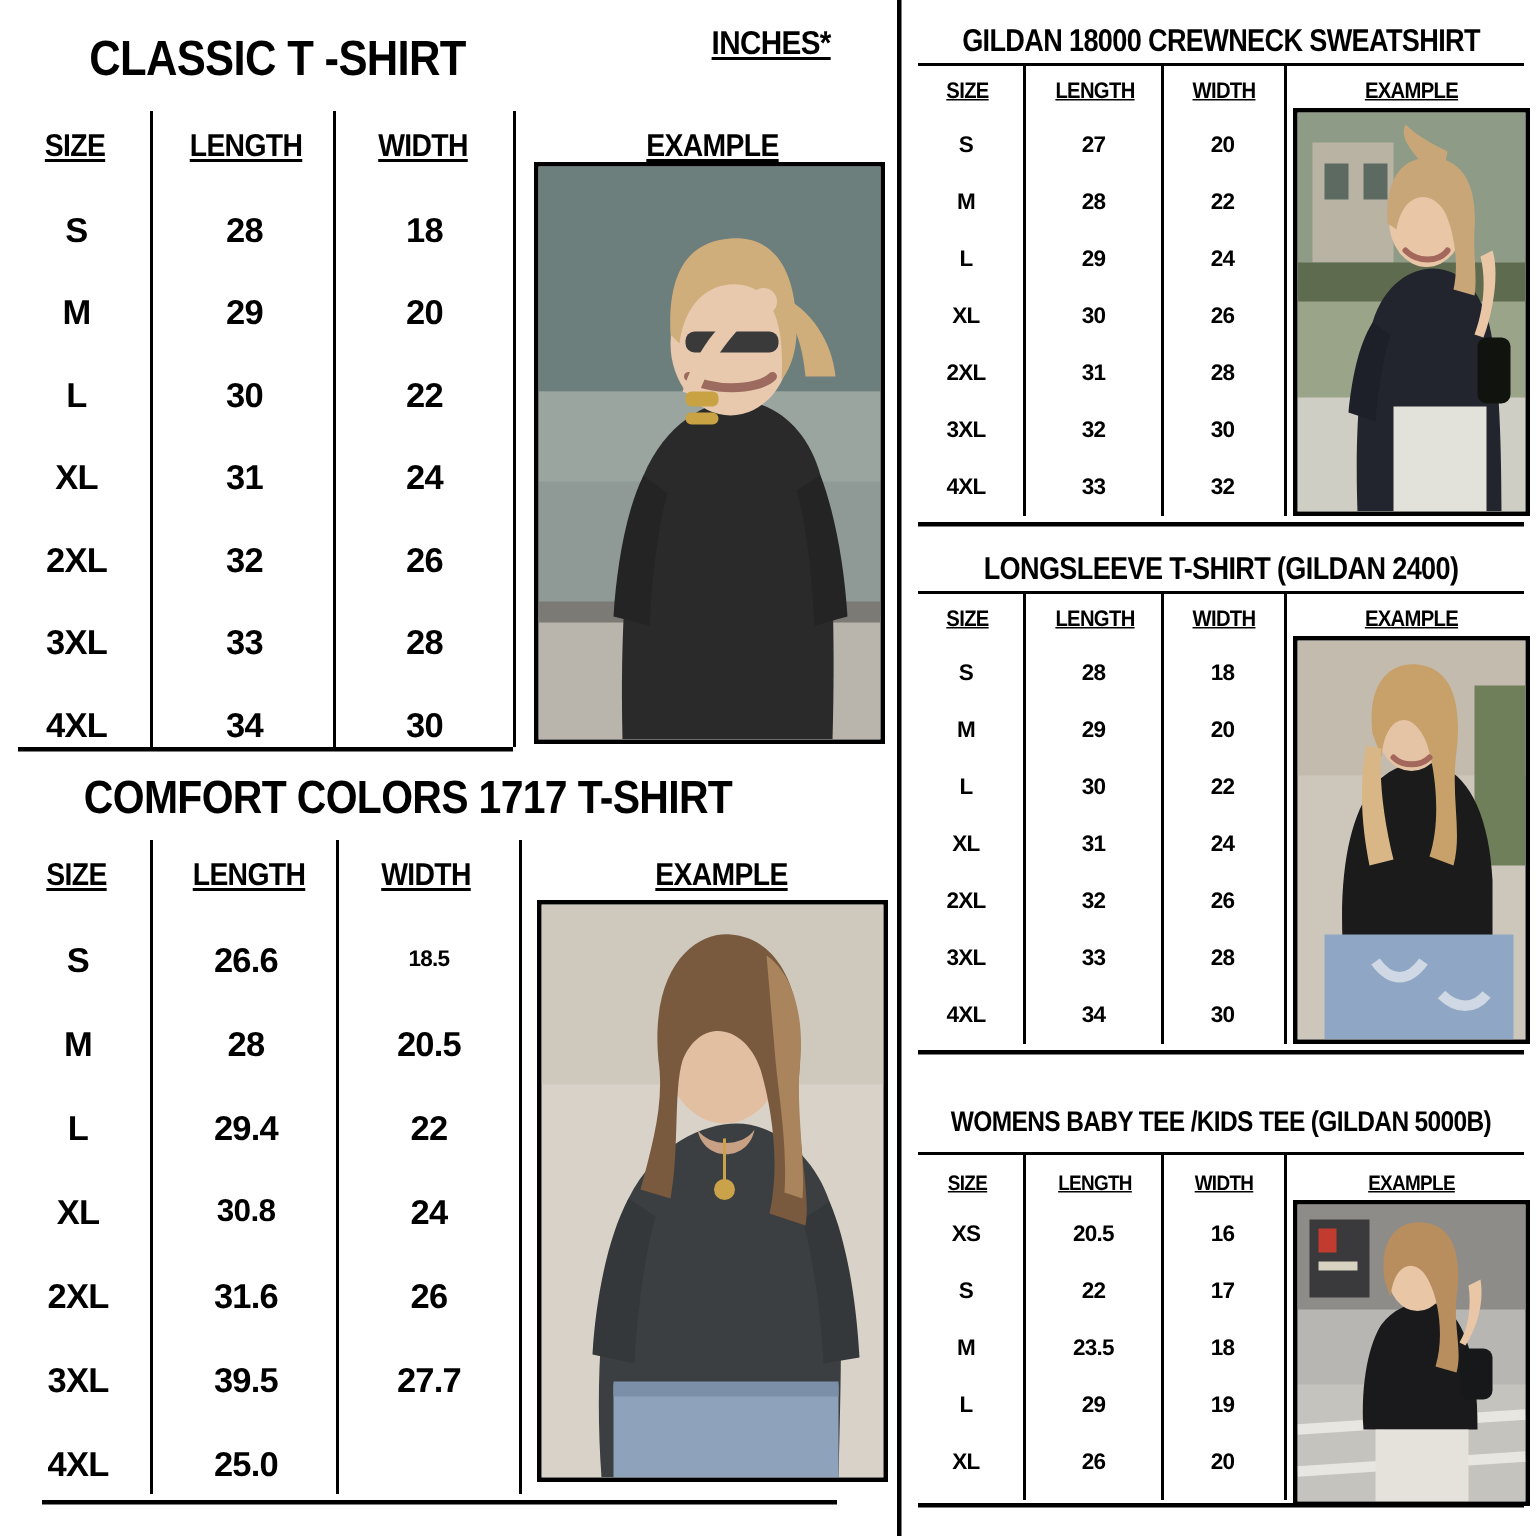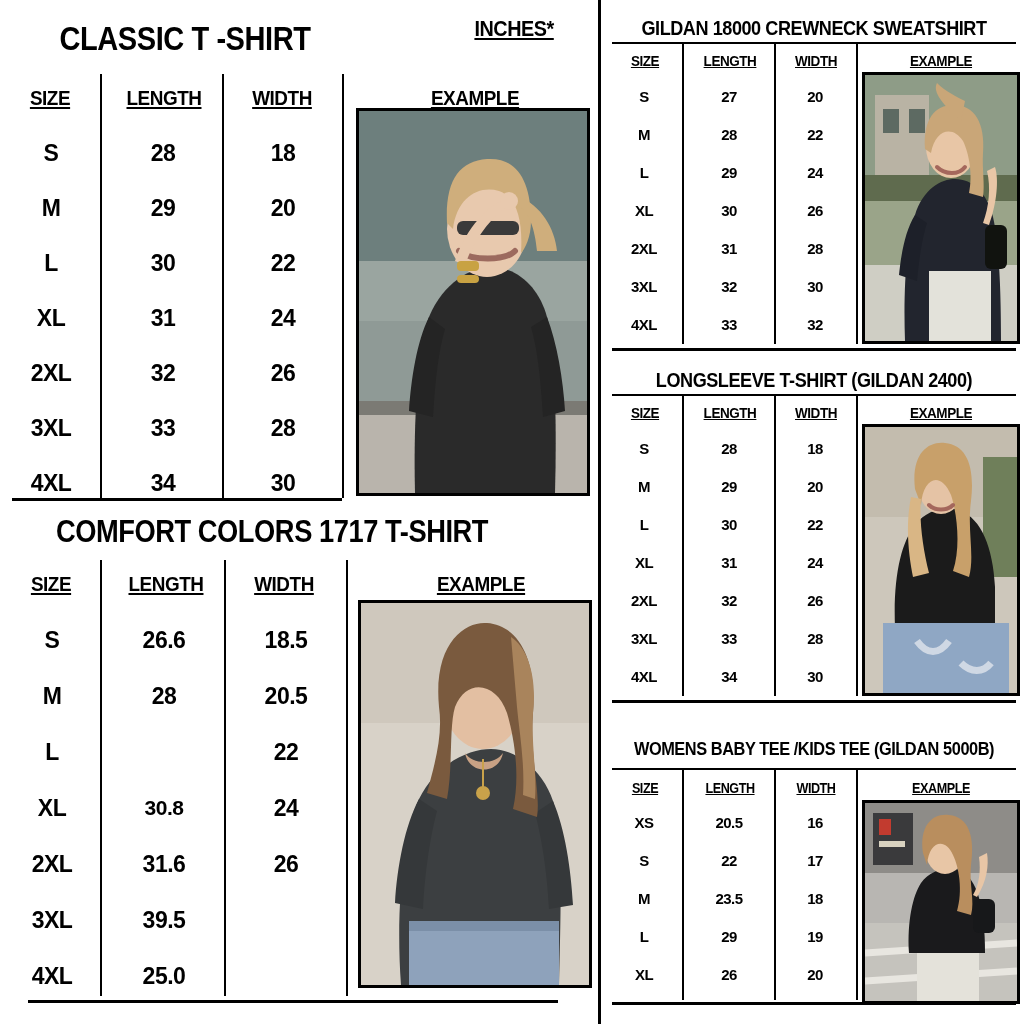--- a/index.html
+++ b/index.html
@@ -226,44 +226,46 @@
 
     <div class="vline" style="left:100px; top:560px; height:436px;"></div>
     <div class="vline" style="left:224px; top:560px; height:436px;"></div>
     <div class="vline" style="left:346px; top:560px; height:436px;"></div>
     <div class="hline" style="left:28px; top:1000px; width:530px;"></div>
 
     <div id="comfort-rows">
         <div style="position: absolute; left: 0px; top: 612px; width: 100%; height: 56px;">
           <div class="cell cond" style="position: absolute; left: 14px; top: 0px; width: 76px; font-size: 23px; line-height: 56px;">S</div>
           <div class="cell cond" style="position: absolute; left: 110px; top: 0px; width: 108px; font-size: 23px; line-height: 56px;">26.6</div>
-          <div class="cell cond" style="position: absolute; left: 232px; top: 0px; width: 108px; font-size: 23px; line-height: 56px; text-align: center;">18.5</div>
+          <div class="cell cond" style="position: absolute; left: 232px; top: 0px; width: 108px; font-size: 15px; line-height: 56px; text-align: center;">18.5</div>
         </div>
         <div style="position: absolute; left: 0px; top: 668px; width: 100%; height: 56px;">
           <div class="cell cond" style="position: absolute; left: 14px; top: 0px; width: 76px; font-size: 23px; line-height: 56px;">M</div>
           <div class="cell cond" style="position: absolute; left: 110px; top: 0px; width: 108px; font-size: 23px; line-height: 56px;">28</div>
           <div class="cell cond" style="position: absolute; left: 232px; top: 0px; width: 108px; font-size: 23px; line-height: 56px;">20.5</div>
         </div>
         <div style="position: absolute; left: 0px; top: 724px; width: 100%; height: 56px;">
           <div class="cell cond" style="position: absolute; left: 14px; top: 0px; width: 76px; font-size: 23px; line-height: 56px;">L</div>
+          <div class="cell cond" style="position: absolute; left: 110px; top: 0px; width: 108px; font-size: 23px; line-height: 56px;">29.4</div>
           <div class="cell cond" style="position: absolute; left: 232px; top: 0px; width: 108px; font-size: 23px; line-height: 56px;">22</div>
         </div>
         <div style="position: absolute; left: 0px; top: 780px; width: 100%; height: 56px;">
           <div class="cell cond" style="position: absolute; left: 14px; top: 0px; width: 76px; font-size: 23px; line-height: 56px;">XL</div>
           <div class="cell cond" style="position: absolute; left: 110px; top: 0px; width: 108px; font-size: 21px; line-height: 56px;">30.8</div>
           <div class="cell cond" style="position: absolute; left: 232px; top: 0px; width: 108px; font-size: 23px; line-height: 56px;">24</div>
         </div>
         <div style="position: absolute; left: 0px; top: 836px; width: 100%; height: 56px;">
           <div class="cell cond" style="position: absolute; left: 14px; top: 0px; width: 76px; font-size: 23px; line-height: 56px;">2XL</div>
           <div class="cell cond" style="position: absolute; left: 110px; top: 0px; width: 108px; font-size: 23px; line-height: 56px;">31.6</div>
           <div class="cell cond" style="position: absolute; left: 232px; top: 0px; width: 108px; font-size: 23px; line-height: 56px;">26</div>
         </div>
         <div style="position: absolute; left: 0px; top: 892px; width: 100%; height: 56px;">
           <div class="cell cond" style="position: absolute; left: 14px; top: 0px; width: 76px; font-size: 23px; line-height: 56px;">3XL</div>
           <div class="cell cond" style="position: absolute; left: 110px; top: 0px; width: 108px; font-size: 23px; line-height: 56px;">39.5</div>
+          <div class="cell cond" style="position: absolute; left: 232px; top: 0px; width: 108px; font-size: 23px; line-height: 56px;">27.7</div>
         </div>
         <div style="position: absolute; left: 0px; top: 948px; width: 100%; height: 56px;">
           <div class="cell cond" style="position: absolute; left: 14px; top: 0px; width: 76px; font-size: 23px; line-height: 56px;">4XL</div>
           <div class="cell cond" style="position: absolute; left: 110px; top: 0px; width: 108px; font-size: 23px; line-height: 56px;">25.0</div>
         </div>
       </div>
 
     <div class="photo" style="left:358px; top:600px; width:228px; height:382px;">
       <svg class="sky" viewBox="0 0 228 382" preserveAspectRatio="none" aria-hidden="true">
         <rect x="0" y="0" width="228" height="382" fill="#d8d2c8"></rect>

